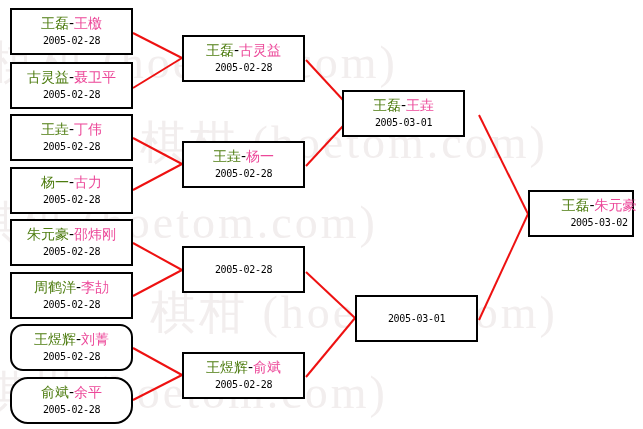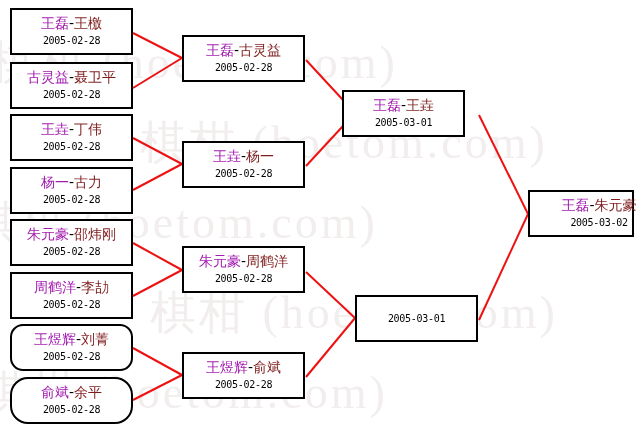--- a/index.html
+++ b/index.html
@@ -60,23 +60,23 @@
     justify-content: center;
     padding: 2px 4px;
   }
   .match-players {
     font-size: 14px;
     line-height: 17px;
     white-space: nowrap;
     color: #000000;
     font-family: "DejaVu Sans", "Liberation Sans", sans-serif;
   }
-  .player-winner { color: #a21caf; text-align: center; }
+  .player-winner { color: #4d7c0f; text-align: center; }
   .player-sep { color: #000000; }
-  .player-loser { color: #7f1d1d; margin-top: 38px; }
+  .player-loser { color: #ec4899; margin-top: 38px; }
   .match-date {
     font-size: 10px;
     line-height: 17px;
     white-space: nowrap;
     color: #000000;
     font-family: "DejaVu Sans Mono", "Liberation Mono", monospace;
     letter-spacing: -0.3px;
   }
 </style>
 </head>
@@ -162,21 +162,20 @@
     <div class="match-players"><span class="player-winner">王磊</span><span class="player-sep">-</span><span class="player-loser">古灵益</span></div>
     <div class="match-date">2005-02-28</div>
   </div>
 
   <div class="match-box" style="left:182px; top:141px; width:123px; height:47px;">
     <div class="match-players"><span class="player-winner">王垚</span><span class="player-sep">-</span><span class="player-loser">杨一</span></div>
     <div class="match-date">2005-02-28</div>
   </div>
 
   <div class="match-box" style="left:182px; top:246px; width:123px; height:47px;">
-    <div class="match-players"><span class="player-winner">朱元豪</span><span class="player-sep">-</span><span class="player-loser">周鹤洋</span></div>
     <div class="match-date">2005-02-28</div>
   </div>
 
   <div class="match-box" style="left:182px; top:352px; width:123px; height:47px;">
     <div class="match-players"><span class="player-winner">王煜辉</span><span class="player-sep">-</span><span class="player-loser">俞斌</span></div>
     <div class="match-date">2005-02-28</div>
   </div>
 
   <div class="match-box" style="left:342px; top:90px;  width:123px; height:47px;">
     <div class="match-players"><span class="player-winner">王磊</span><span class="player-sep">-</span><span class="player-loser">王垚</span></div>

